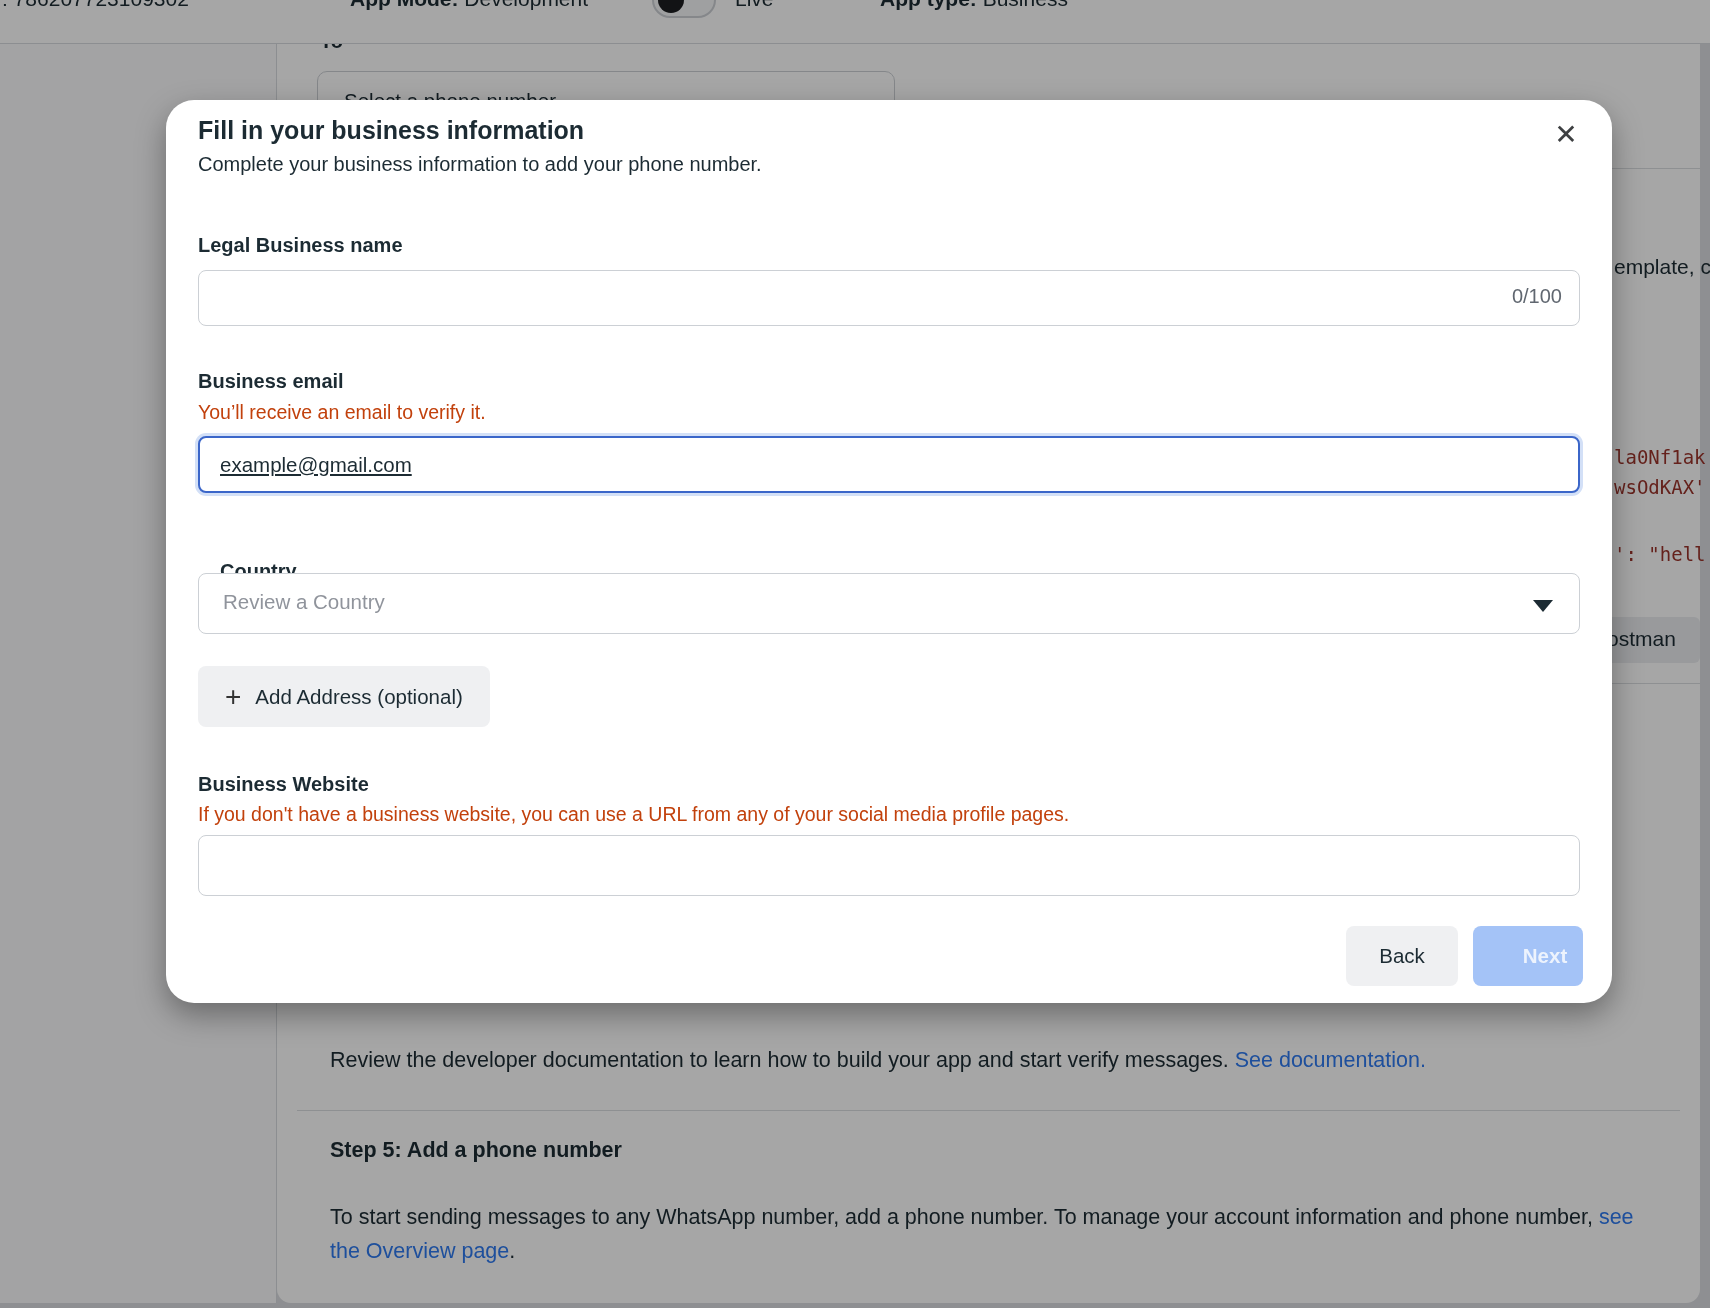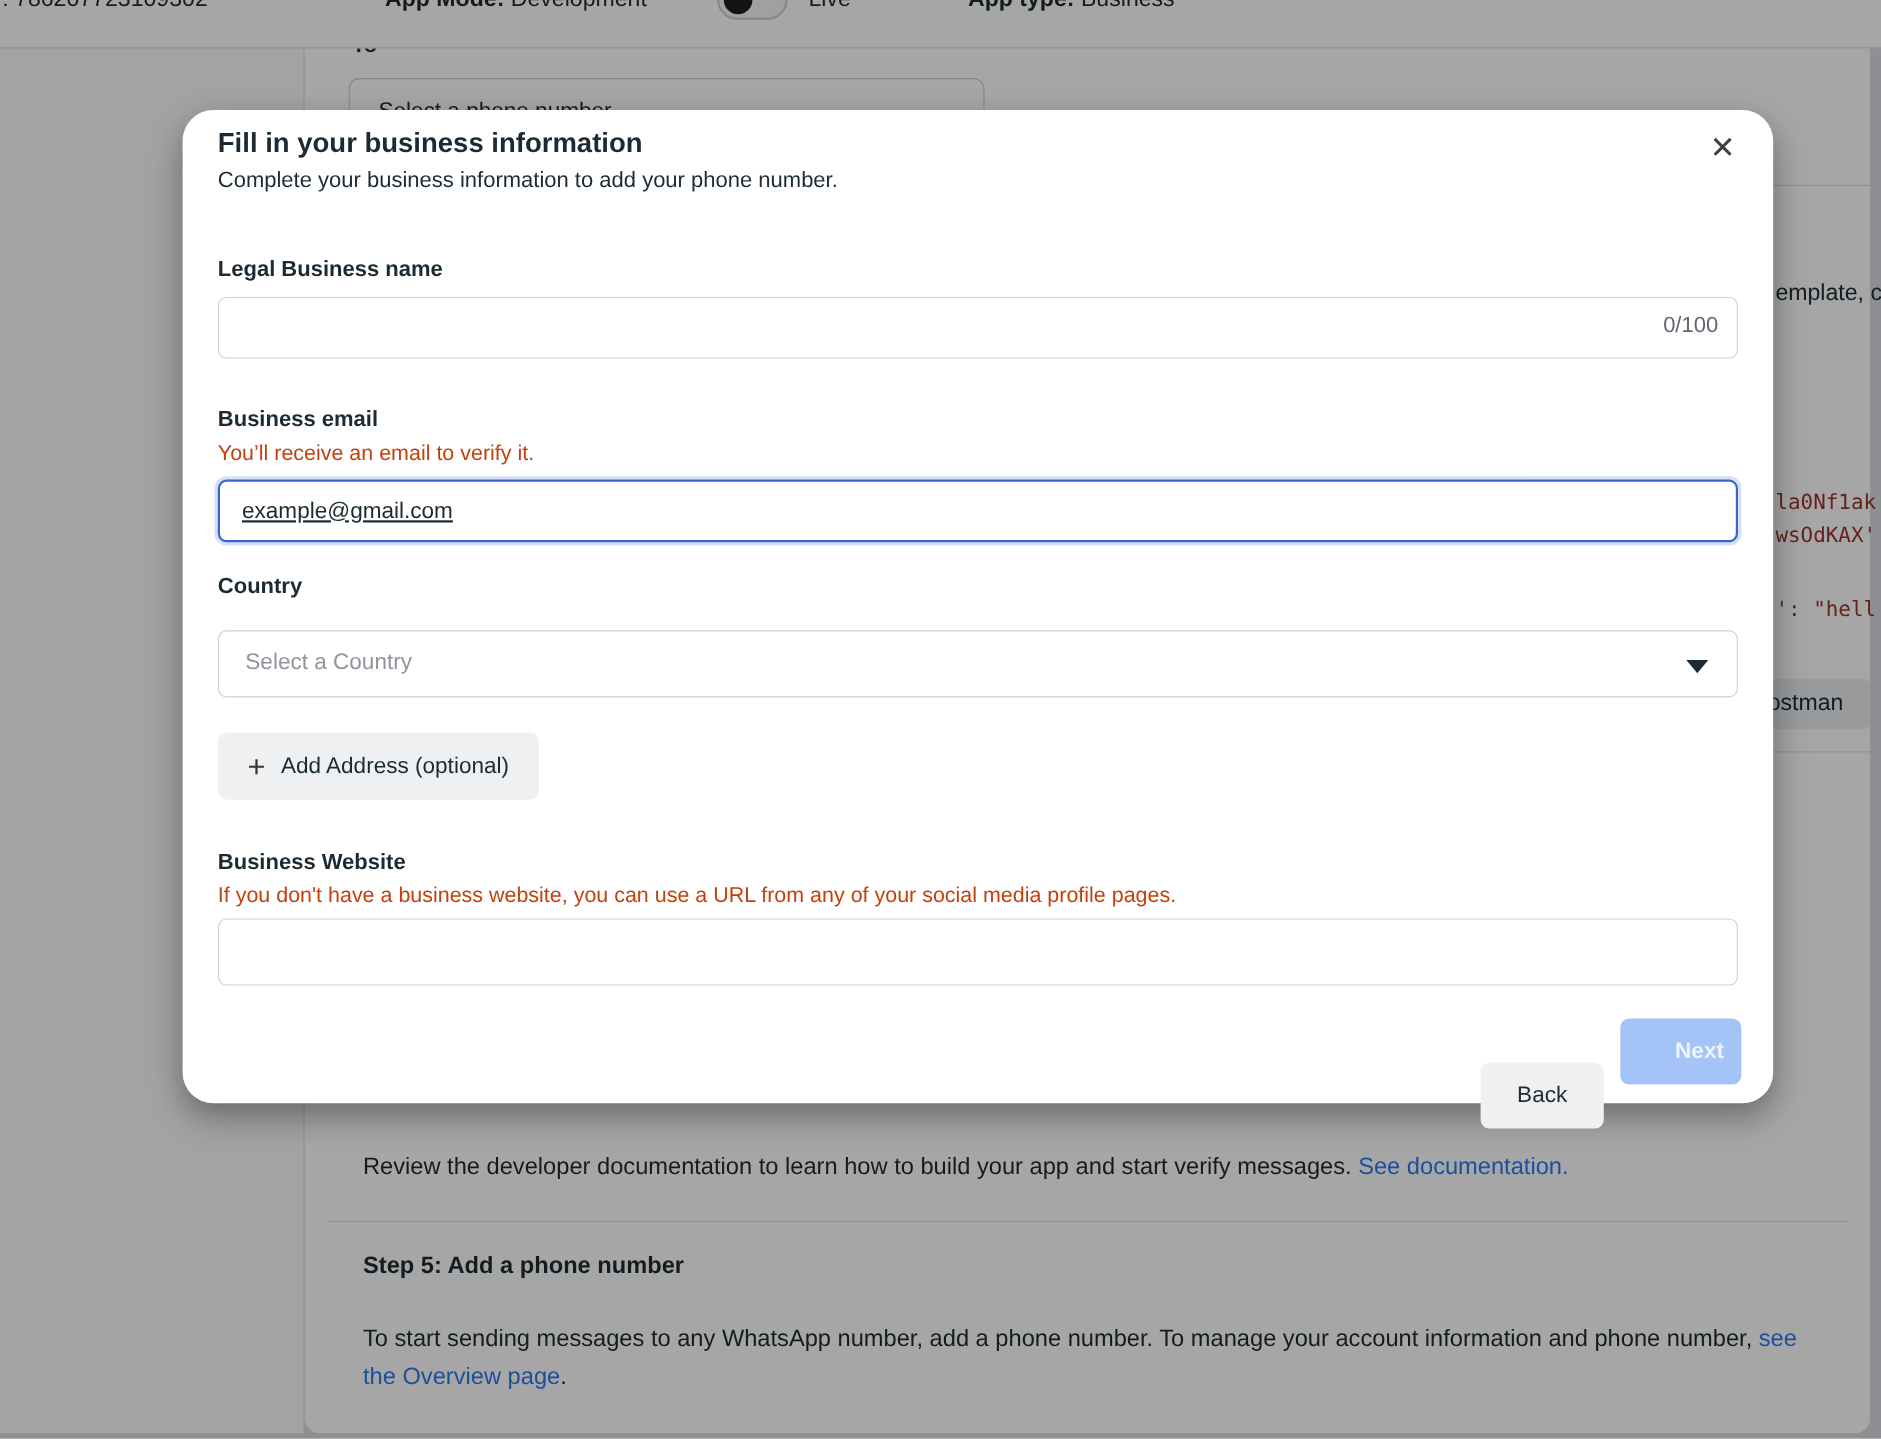--- a/index.html
+++ b/index.html
@@ -68,21 +68,21 @@
   .chevron{position:absolute;right:26px;top:26px;width:0;height:0;
     border-left:10px solid transparent;border-right:10px solid transparent;
     border-top:12px solid #1c2b33;}
   .add-btn{left:32px;top:566px;height:61px;display:inline-flex;align-items:center;
     gap:14px;padding:0 27px;background:#eff0f2;border:none;border-radius:8px;
     font-family:"Liberation Sans",sans-serif;font-size:20.5px;color:#1c2b33;cursor:pointer;}
   .plus{font-size:28px;font-weight:400;color:#333;line-height:1;}
   .btn-row{right:29px;top:826px;display:flex;gap:15px;}
   .btn{height:60px;border:none;border-radius:8px;font-family:"Liberation Sans",sans-serif;
     font-size:20.5px;cursor:pointer;}
-  .btn-back{min-width:112px;background:#eff0f2;color:#1c2b33;margin-top:40px;}
+  .btn-back{min-width:112px;background:#eff0f2;color:#1c2b33;}
   .btn-next{min-width:110px;background:#a4c3f7;color:#edf3fd;font-weight:bold;cursor:default;padding-left:40px;}
 </style>
 </head>
 <body>
 
 <div class="abs sidebar"></div>
 
 <div class="abs card">
   <div class="abs to-label">To</div>
   <div class="abs to-select">
@@ -132,23 +132,23 @@
     <input class="inp" value="" style="">
     <span class="counter">0/100</span>
   </div>
 
   <div class="abs f-label" style="top:270px;">Business email</div>
   <div class="abs f-helper" style="top:301px;">You’ll receive an email to verify it.</div>
   <div class="abs inp-wrap" style="top:336px;height:57px;">
     <input class="inp focused" value="example@gmail.com" style="">
   </div>
 
-  <div class="abs f-label" style="top:422px;">Country</div>
+  <div class="abs f-label" style="top:460px;margin-left:22px;">Country</div>
   <div class="abs select" style="top:473px;">
-    <span class="ph">Select a Country</span>
+    <span class="ph">Review a Country</span>
     <span class="chevron"></span>
   </div>
 
   <button class="abs add-btn">
     <span class="plus">+</span>
     <span>Add Address (optional)</span>
   </button>
 
   <div class="abs f-label" style="top:673px;">Business Website</div>
   <div class="abs f-helper" style="top:703px;">If you don't have a business website, you can use a URL from any of your social media profile pages.</div>

